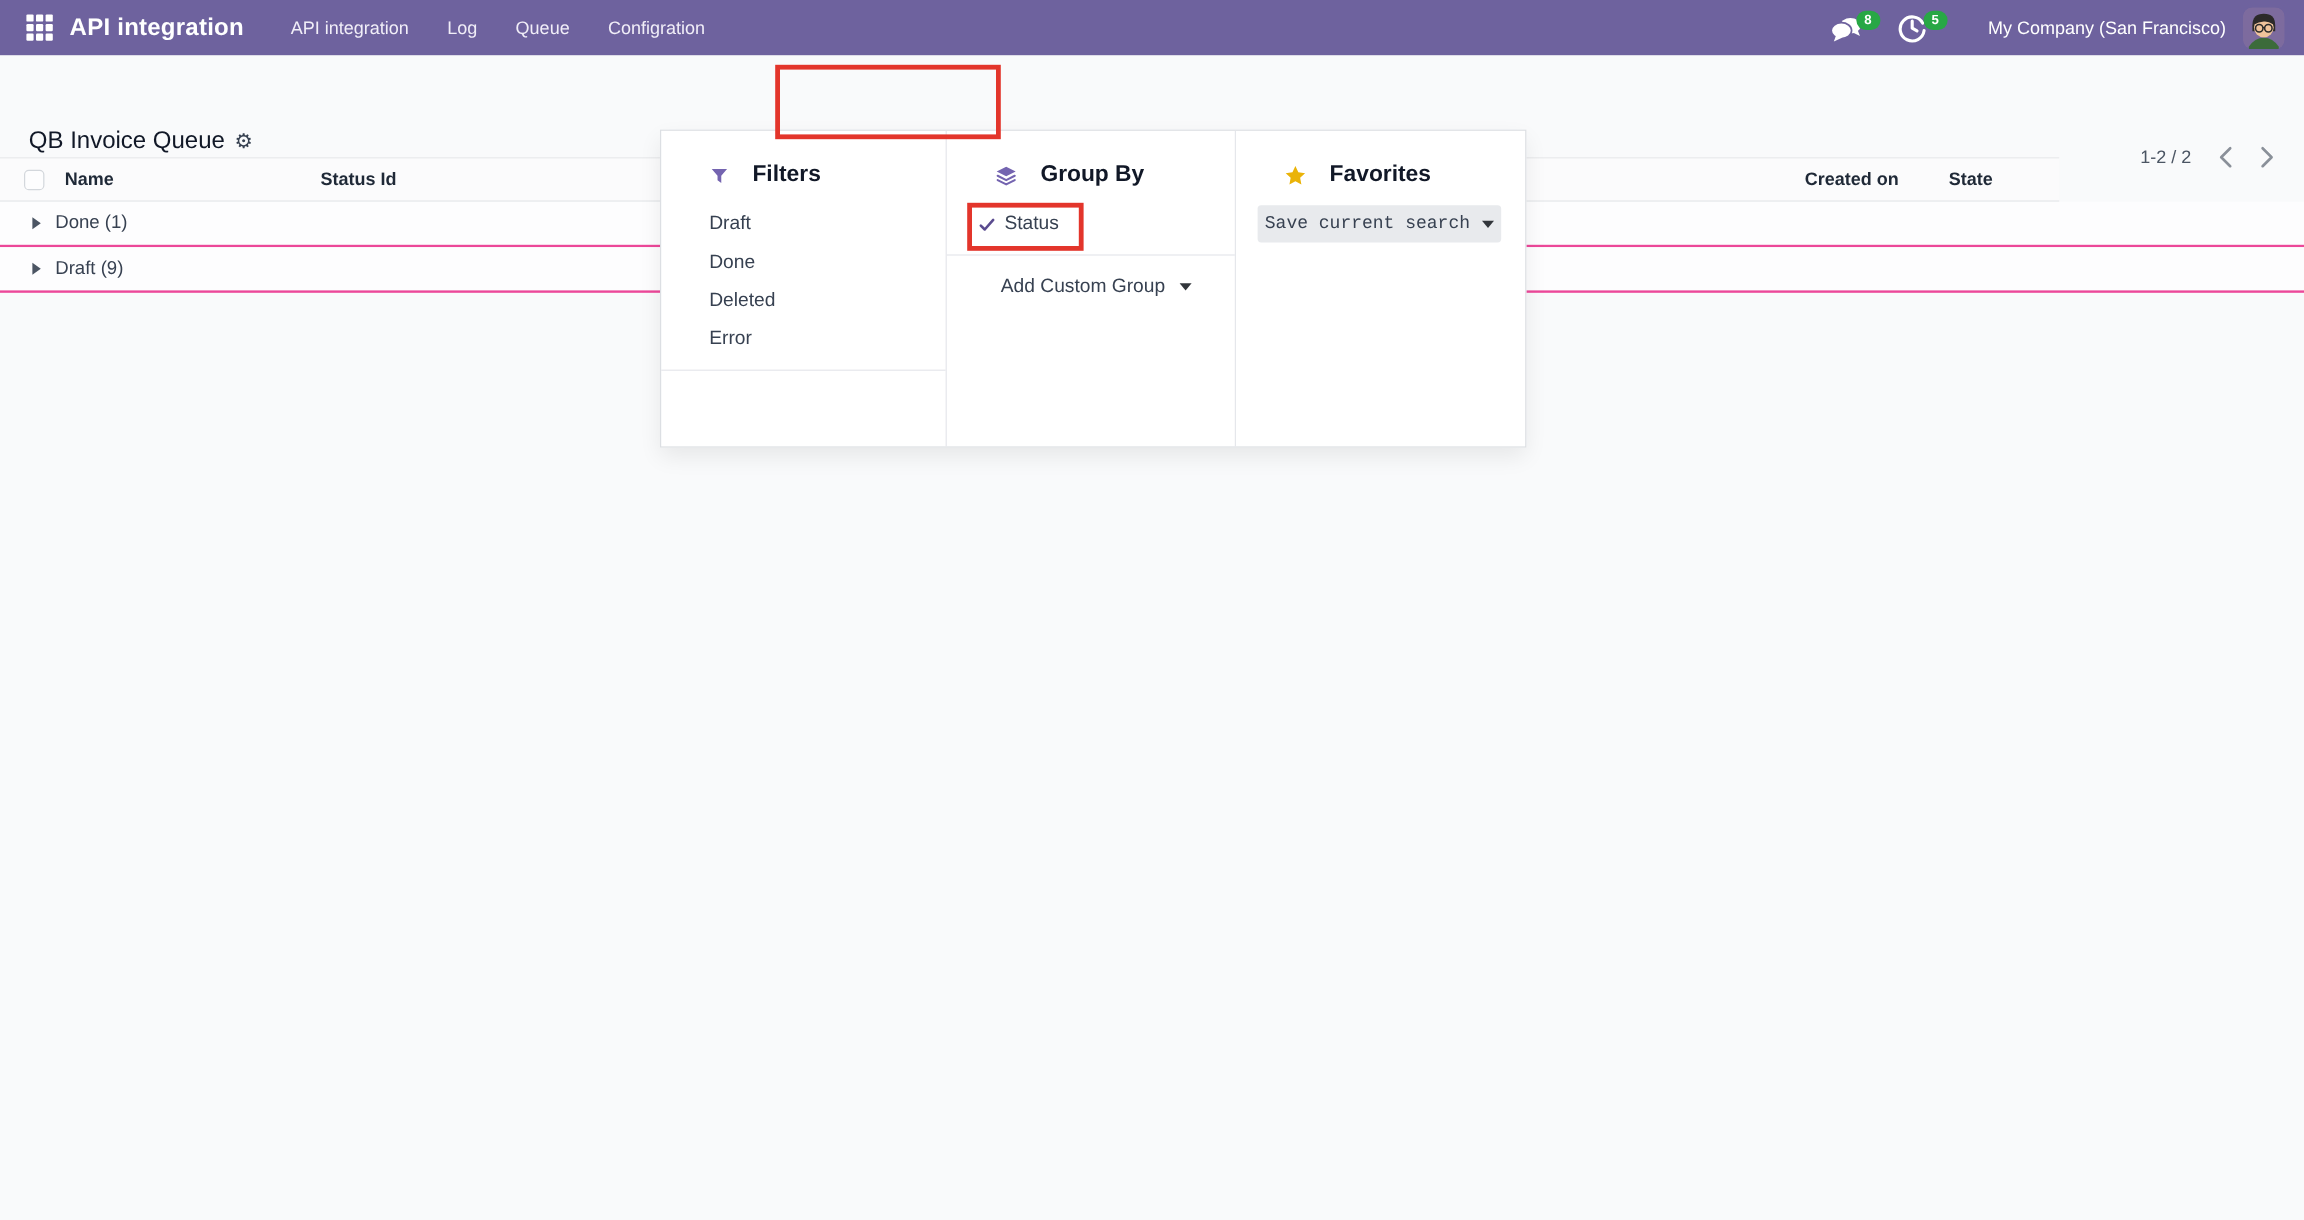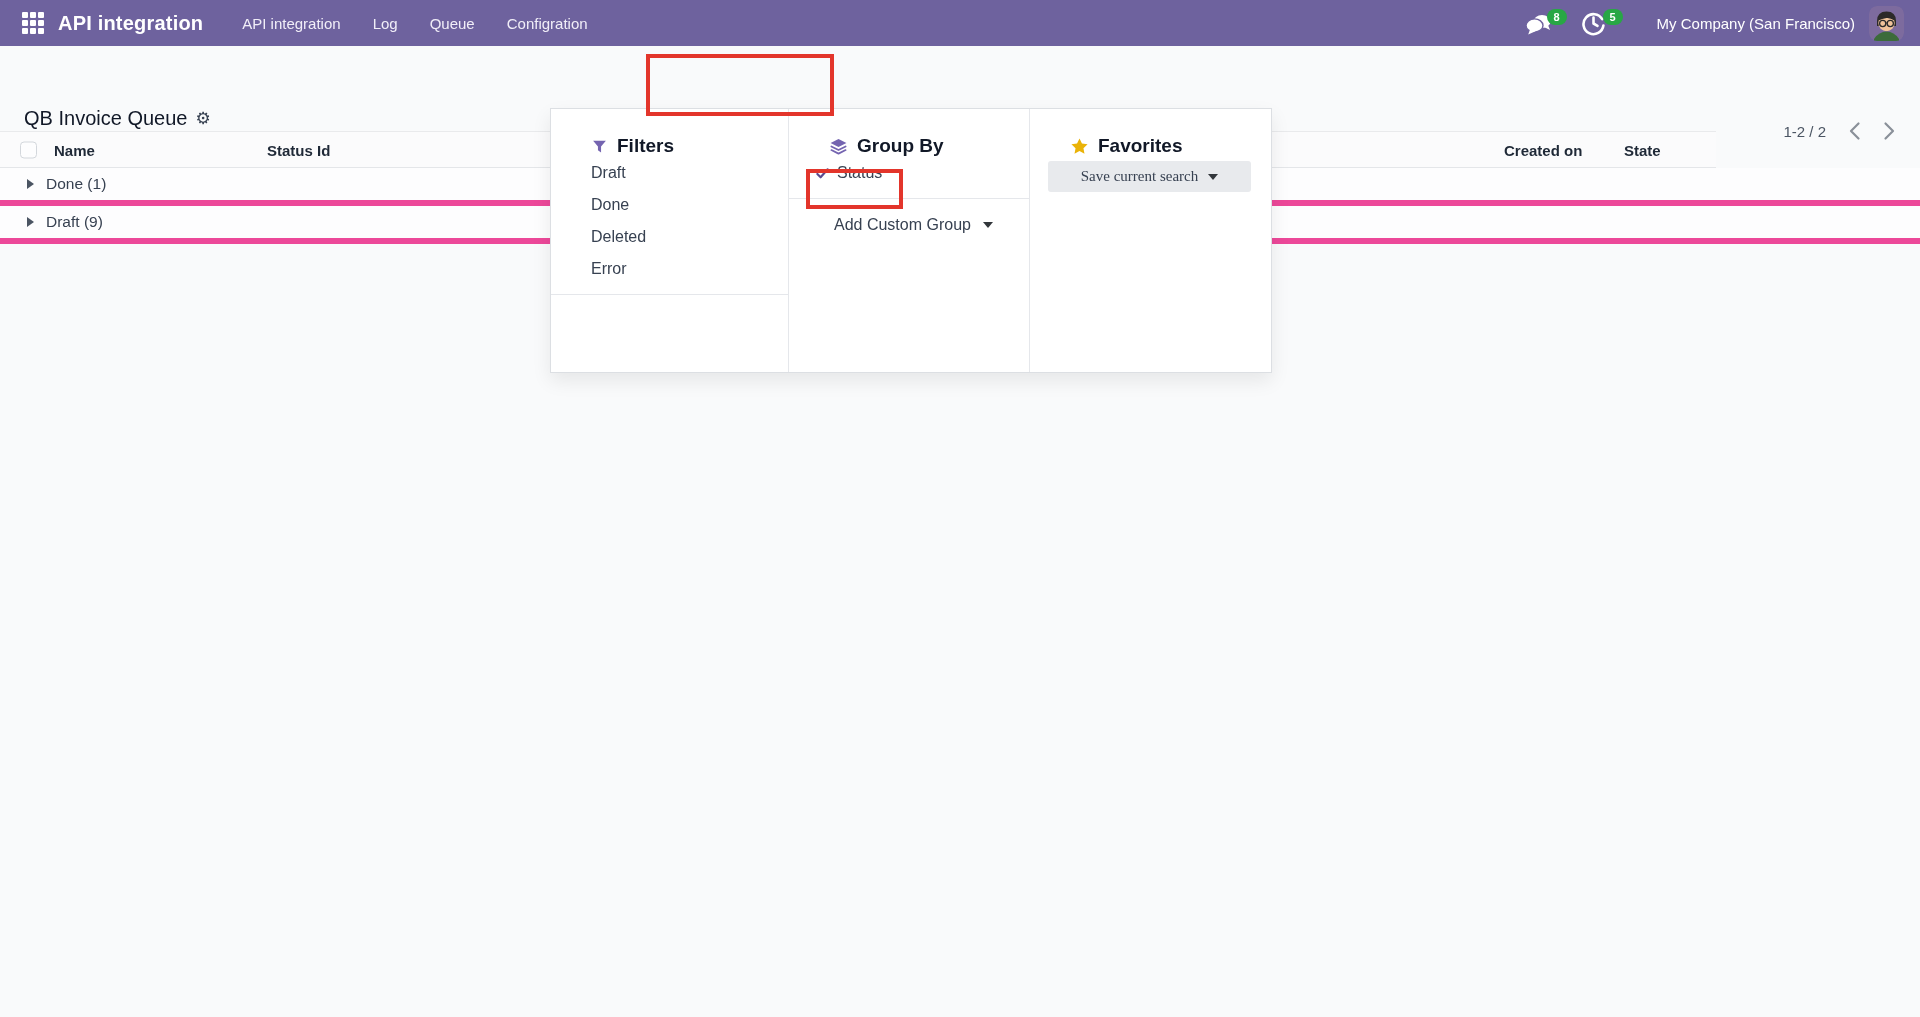--- a/index.html
+++ b/index.html
@@ -72,53 +72,53 @@
   
   .search-panel {
     position:absolute; left:550px; top:108px; width:722px; height:265px;
     background:#fff; border:1px solid #dcdfe3; box-shadow:0 8px 18px rgba(0,0,0,.08);
     display:flex; z-index:20;
   }
   .sp-col { padding:26px 0 0 0; }
   .sp-col-filters { width:238px; border-right:1px solid #e5e7eb; }
   .sp-col-groupby { width:241px; border-right:1px solid #e5e7eb; }
   .sp-col-favorites { width:241px; }
-  .sp-heading { display:flex; align-items:center; gap:9px; padding-left:40px; 
+  .sp-heading { display:flex; align-items:center; gap:19px; padding-left:40px; margin-bottom:14px;
     font-size:19px; font-weight:700; color:#111827; }
   .sp-item { font-size:16px; color:#374151; padding:7px 0 7px 40px; cursor:pointer; }
   .sp-item-checked { display:flex; align-items:center; gap:7px; padding:7px 0 7px 26px;
     font-size:16px; color:#374151; cursor:pointer; }
   .sp-divider { border-top:1px solid #e5e7eb; margin:9px 0; }
   .sp-add { font-size:16px; color:#374151; padding:8px 0 8px 40px; cursor:pointer;
     display:flex; align-items:center; gap:12px; }
   .tri-down { width:0; height:0; border-left:5px solid transparent; border-right:5px solid transparent;
     border-top:6px solid #32363b; }
   .save-search-btn {
     margin:4px 0 0 18px; width:203px; height:31px; background:#e8eaed; border:none; border-radius:3px;
     font-size:15px; color:#374151; cursor:pointer; display:flex; align-items:center; justify-content:center; gap:10px;
-    font-family:Liberation Serif, serif;
+    font-family:Liberation Mono, monospace;
   }
 
   
   .list-header {
     position:absolute; left:0; top:131px; width:1716px; height:37px;
     background:#fbfbfc; border-top:1px solid #e9eaec; border-bottom:1px solid #e4e6e9;
     z-index:5;
   }
   .list-header .col { position:absolute; top:50%; transform:translateY(-50%);
     font-size:15px; font-weight:600; color:#1f2937; cursor:pointer; }
   .col-name { left:54px; } .col-remote { left:267px; }
   .col-created { left:1504px; } .col-state { left:1624px; }
   .sel-all {
     position:absolute; left:20px; top:50%; transform:translateY(-50%);
     width:17px; height:17px; border:1px solid #d3d7dc; border-radius:4px; background:#fdfdfe; cursor:pointer;
   }
   .group-row {
     position:absolute; left:0; width:1920px; height:38px; background:#fdfdfe;
-    border-bottom:6px solid #ec4899; display:flex; align-items:center; cursor:pointer; z-index:4;
+    border-bottom:2px solid #ec4899; display:flex; align-items:center; cursor:pointer; z-index:4;
   }
   .group-row-0 { top:168px; } .group-row-1 { top:206px; }
   .caret-right { width:0; height:0; border-top:5px solid transparent; border-bottom:5px solid transparent;
     border-left:7px solid #4b5563; margin:0 12px 0 27px; }
   .group-label { font-size:15.5px; color:#374151; }
 
   
   .anno { position:absolute; border:4px solid #e3352b; z-index:30; pointer-events:none; }
   .anno-search { left:646px; top:54px; width:188px; height:62px; }
   .anno-status { left:806px; top:169px; width:97px; height:40px; }

